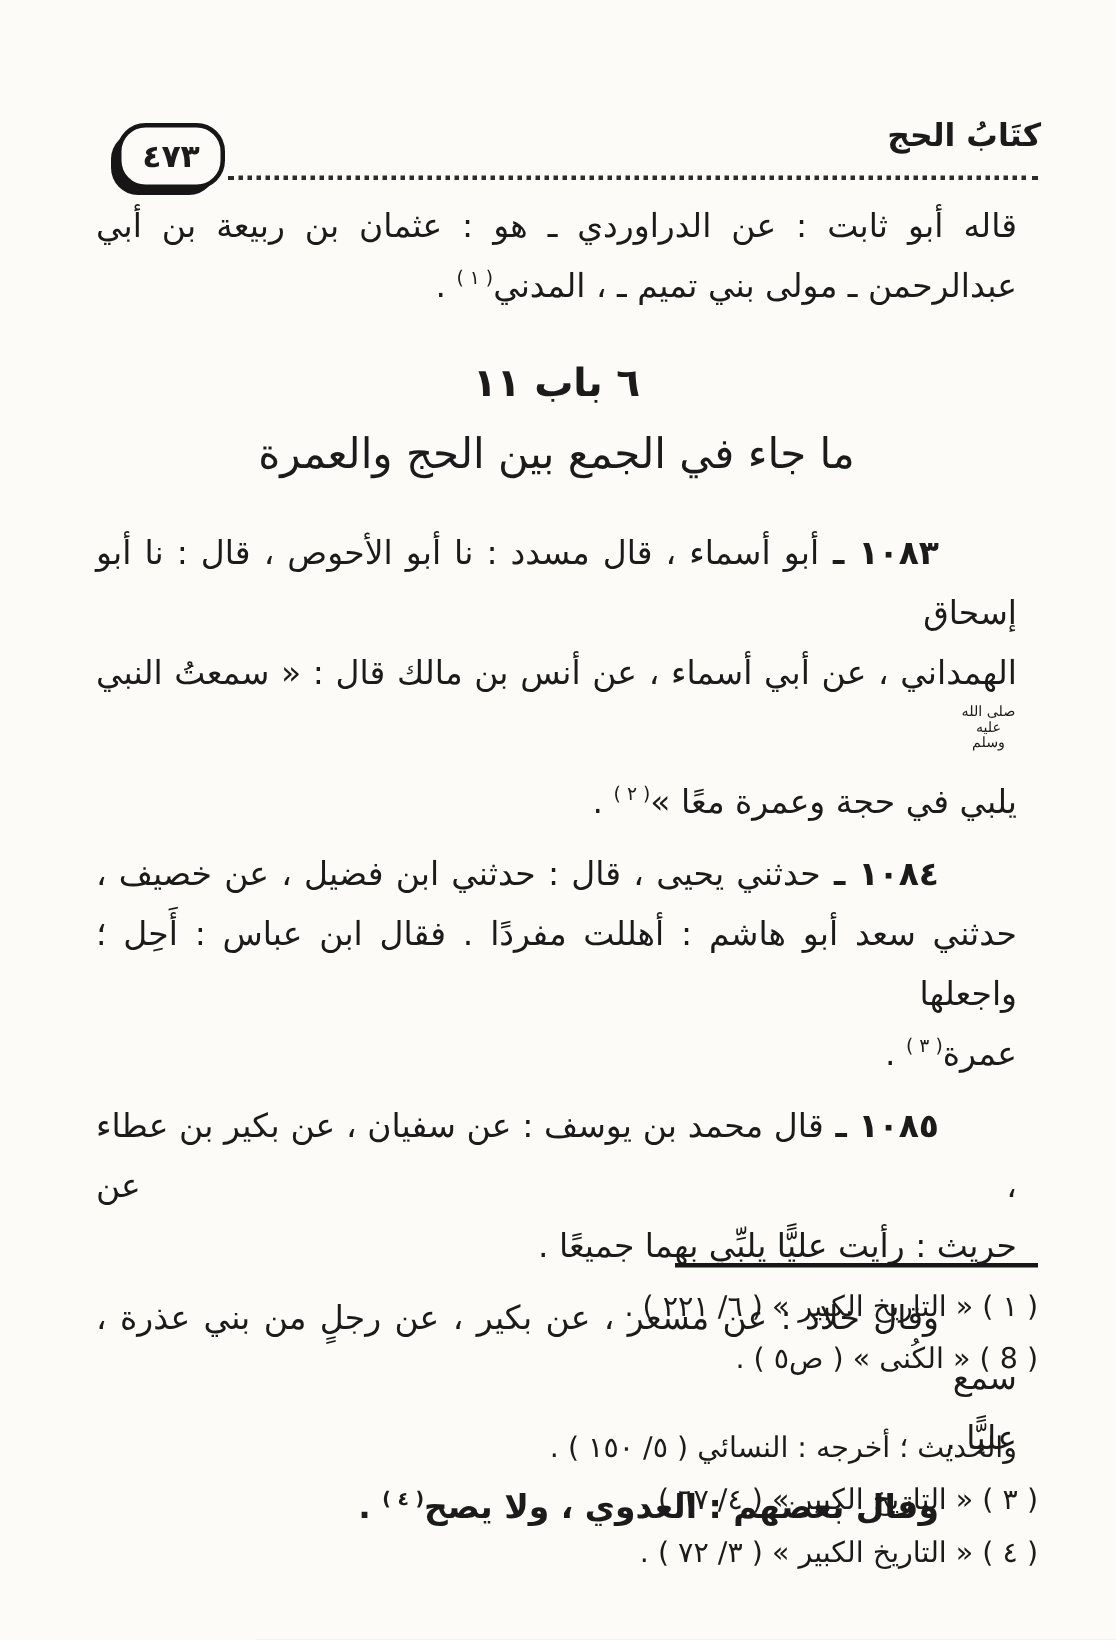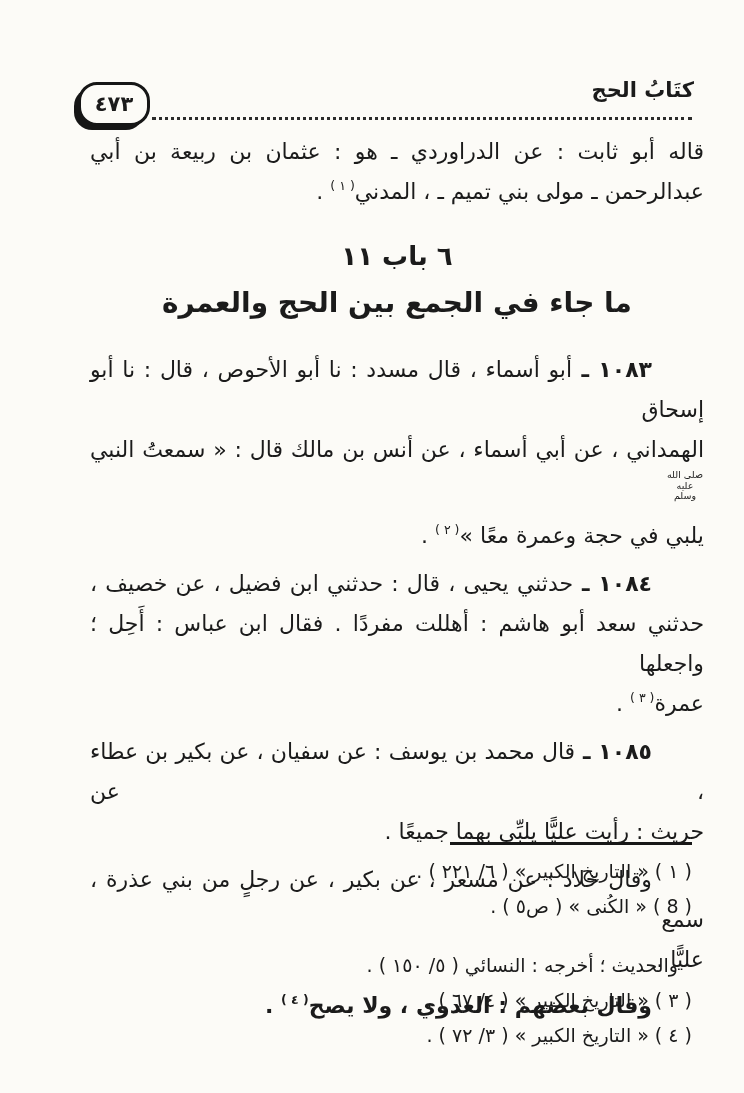--- a/index.html
+++ b/index.html
@@ -47,42 +47,42 @@
     left: 152px;
     right: 52px;
     height: 5px;
     border-bottom: 3px dotted #2c2c2c;
   }
 
   
   .body-text {
     position: absolute;
     top: 132px;
-    right: 40px;
+    right: 66px;
     width: 614px;
     font-size: 22px;
     line-height: 40px;
   }
   .line { display: block; text-align: justify; text-align-last: justify; }
   .line.last { text-align-last: start; }
   .indent { text-indent: 52px; }
   .para { margin: 0 0 8px 0; }
   .para.intro { margin-bottom: 22px; }
   .para.khallad { margin-bottom: 6px; }
   .para.final { margin-bottom: 0; font-weight: bold; }
   .hnum { font-weight: bold; }
 
   .chapter-num {
     text-align: center; text-align-last: center;
     font-weight: bold; font-size: 26px; line-height: 44px;
     margin: 2px 0 2px 0;
   }
   .chapter-title {
     text-align-last: center;
-    font-weight: bold; font-size: 28px; line-height: 46px;
+    font-weight: normal; font-size: 28px; line-height: 46px;
     margin-bottom: 24px;
   }
 
   sup.fn {
     font-size: 12.5px;
     vertical-align: 9px;
     line-height: 0;
   }
 
   .saw {

